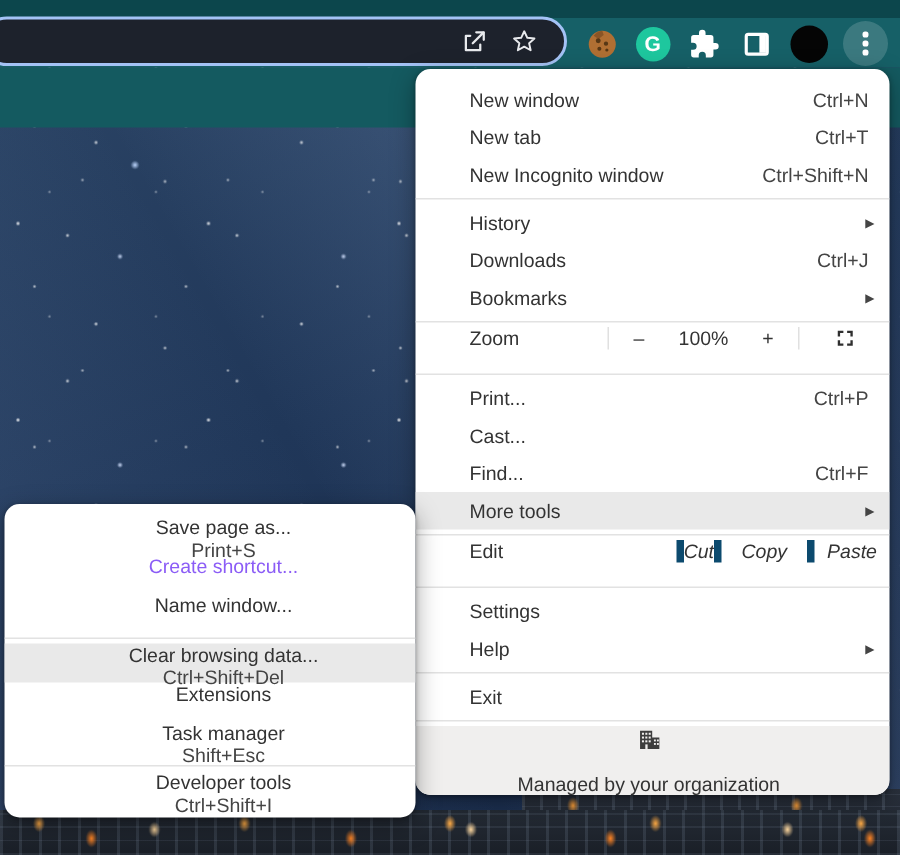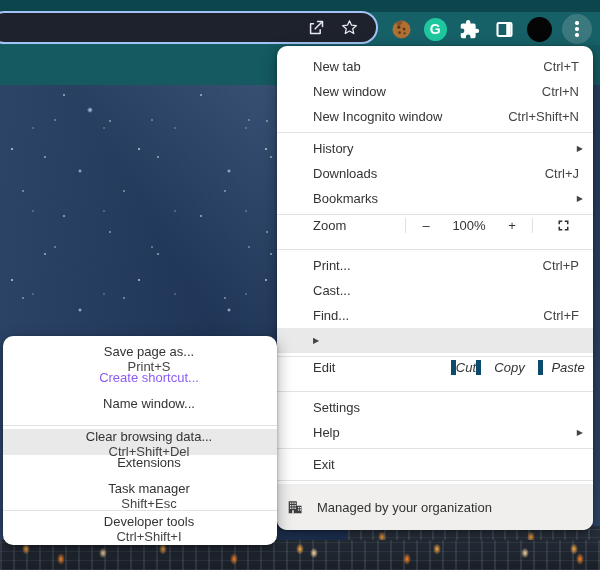--- a/index.html
+++ b/index.html
@@ -99,21 +99,21 @@
 
   .zoom-row, .edit-row { height:28px; display:flex; align-items:flex-start; }
   .zoom-row .lbl, .edit-row .lbl { flex:1 1 auto; display:flex; align-items:center; padding-left:36px; }
   .zseg { display:flex; align-items:stretch; border-left:1px solid #e0e0e0; }
   .zbtn { width:40px; display:flex; align-items:center; justify-content:center; color:#333; }
   .zlevel { width:46px; display:flex; align-items:center; justify-content:center; }
   .fseg { width:61px; border-left:1px solid #e0e0e0; display:flex; align-items:center; justify-content:center; }
   .ecell { display:flex; align-items:center; justify-content:center; border-left:5px solid #0c4a6e;font-style:italic; }
   .ecell:nth-of-type(2) { width:62px; } .ecell:nth-of-type(3) { width:55px; } .ecell:nth-of-type(4) { width:64px; }
 
-  .managed { height:46px; background:#f0efee; display:flex; align-items:center; gap:13px; padding:0 14px 0 9px; }
+  .managed { height:46px; background:#f0efee; display:flex; align-items:center; gap:13px; padding:0 14px 0 9px;flex-direction:column; }
   .managed .lbl { flex:1; }
 </style>
 </head>
 <body>
 
 <div class="sky"></div>
 <div class="building-right"></div>
 <div class="buildings"></div>
 
 <div class="bookmarks-bar"></div>
@@ -161,26 +161,26 @@
   <span class="avatar"></span>
   <span class="menu-btn">
       <i></i>
       <i></i>
       <i></i>
     </span>
 </div>
 
 <div class="menu" id="main-menu">
     <div class="mi">
+      <span class="lbl">New window</span>
+      <span class="sc">Ctrl+N</span>
+    </div>
+    <div class="mi">
       <span class="lbl">New tab</span>
       <span class="sc">Ctrl+T</span>
-    </div>
-    <div class="mi">
-      <span class="lbl">New window</span>
-      <span class="sc">Ctrl+N</span>
     </div>
     <div class="mi">
       <span class="lbl">New Incognito window</span>
       <span class="sc">Ctrl+Shift+N</span>
     </div>
     <div class="divider"></div>
     <div class="mi">
       <span class="lbl">History</span>
       <span class="arrow">▶</span>
     </div>
@@ -212,20 +212,21 @@
       <span class="sc">Ctrl+P</span>
     </div>
     <div class="mi">
       <span class="lbl">Cast...</span>
     </div>
     <div class="mi">
       <span class="lbl">Find...</span>
       <span class="sc">Ctrl+F</span>
     </div>
     <div class="mi hl">
+      <span class="lbl">More tools</span>
       <span class="arrow">▶</span>
     </div>
     <div class="divider"></div>
     <div class="edit-row">
       <span class="lbl">Edit</span>
       <div class="ecell">Cut</div>
       <div class="ecell">Copy</div>
       <div class="ecell">Paste</div>
     </div>
     <div class="divider"></div>

